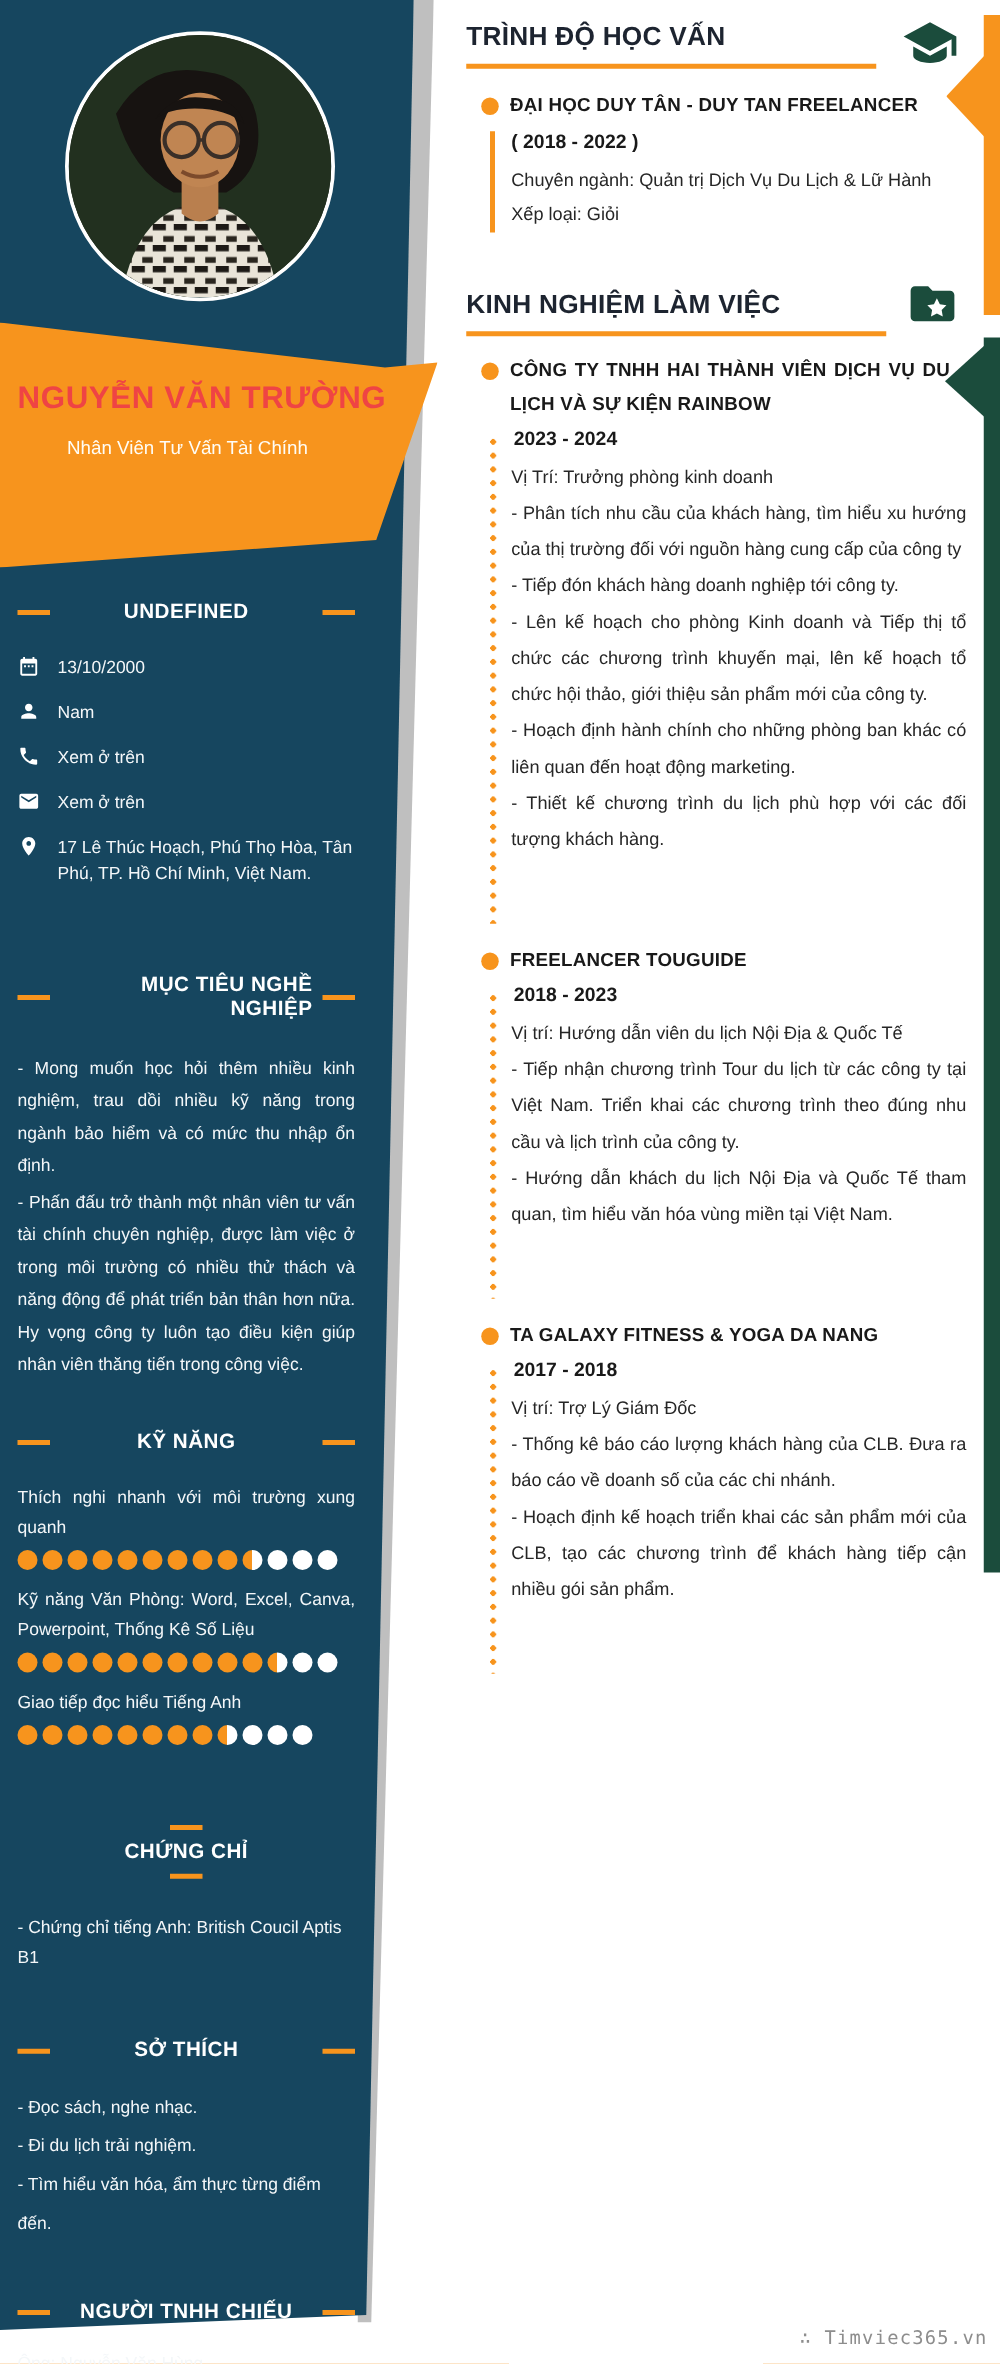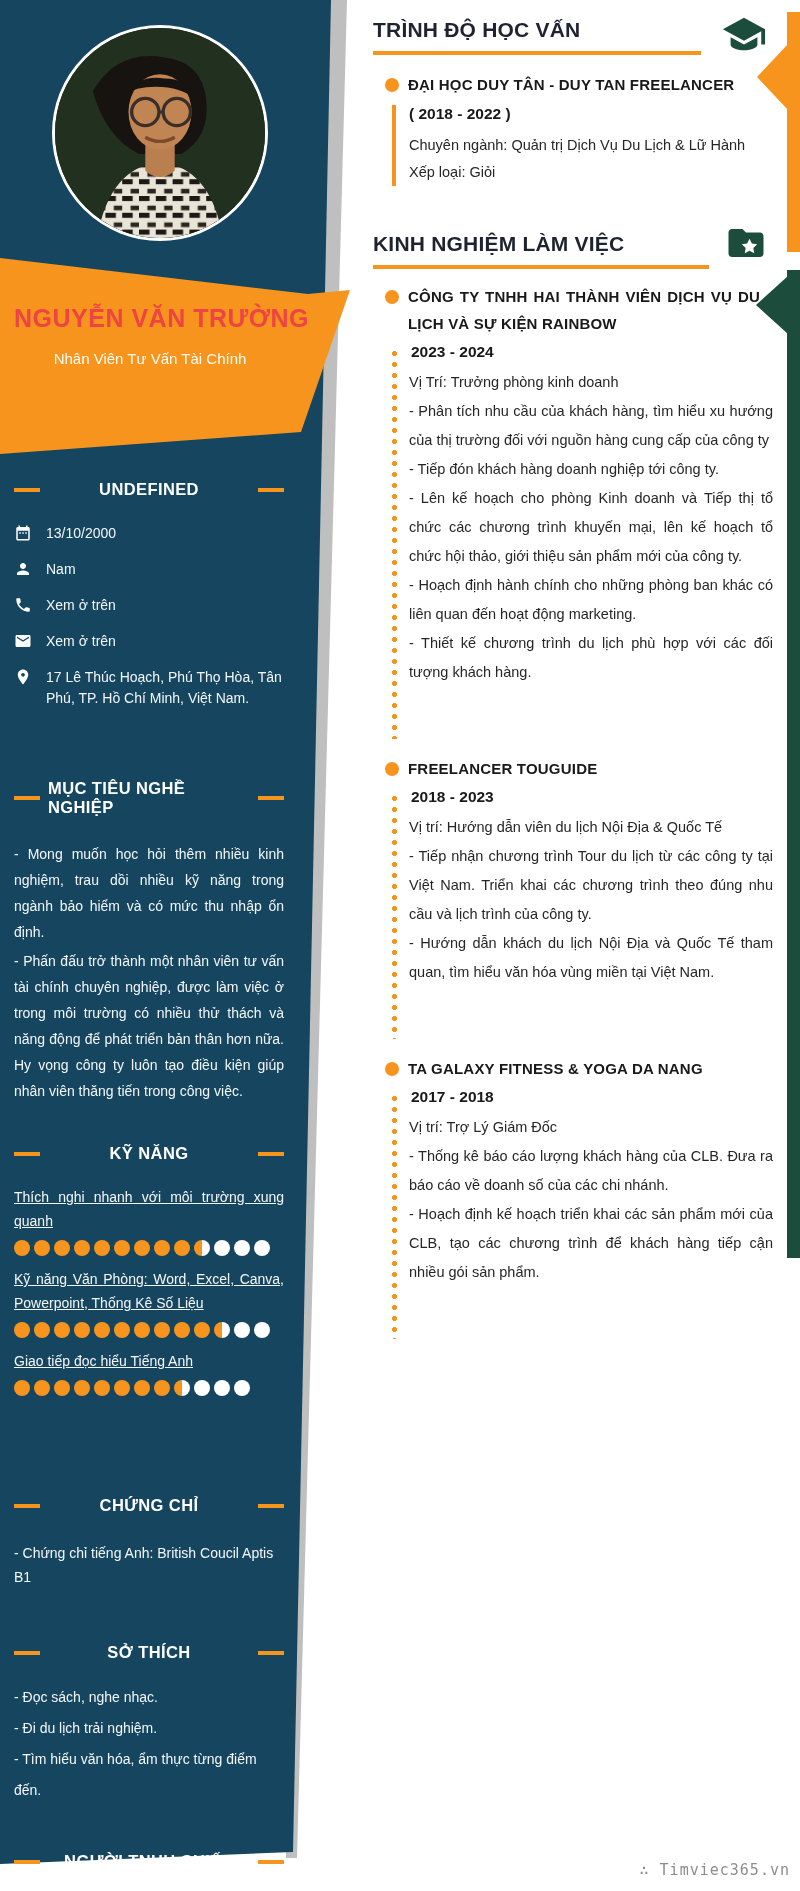--- a/index.html
+++ b/index.html
@@ -35,37 +35,37 @@
   .photo svg{width:100%;height:100%;display:block;}
   
   .name{position:absolute;left:14px;top:304px;width:278px;color:#ef4444;
     font-size:25px;font-weight:bold;letter-spacing:.5px;white-space:nowrap;}
   .subtitle{position:absolute;left:10px;top:350px;width:280px;color:#fffdf6;
     font-size:15px;text-align:center;}
   .side-flow{position:absolute;left:0;top:480px;width:300px;box-sizing:border-box;
     padding:0 16px 0 14px;color:#f4f7f9;}
   .sec-head{display:flex;align-items:center;justify-content:space-between;gap:8px;}
   .sec-head .dash{width:26px;height:4px;background:var(--orange);flex:0 0 auto;}
-  .sec-head .sec-title{color:#fff;font-weight:bold;font-size:16.5px;letter-spacing:.4px;text-align:left;}
+  .sec-head .sec-title{color:#fff;font-weight:bold;font-size:16.5px;letter-spacing:.4px;text-align:right;}
   .c-list{margin-top:24px;}
   .c-item{display:flex;gap:14px;margin-bottom:15px;font-size:14px;line-height:21px;}
   .c-item .c-icon{flex:0 0 18px;width:18px;height:18px;margin-top:1px;}
   .c-icon svg{width:18px;height:18px;fill:#fff;display:block;}
   .obj-head{margin-top:70px;}
   .obj-text{margin-top:24px;font-size:14px;line-height:26px;text-align:justify;}
   .obj-text div{margin-bottom:3px;}
   .skill-head{margin-top:40px;}
   .skill-list{margin-top:22px;}
-  .skill-label{font-size:14px;line-height:24px;text-align:justify;text-decoration:underline;}
+  .skill-label{font-size:14px;line-height:24px;text-align:justify;}
   .dot-row{display:flex;gap:4px;margin:7px 0 11px 0;}
   .dot{width:16px;height:16px;border-radius:50%;flex:0 0 auto;}
   .dot.full{background:var(--orange);}
   .dot.half{background:linear-gradient(90deg,var(--orange) 0 50%,#fff 50% 100%);}
   .dot.empty{background:#fff;}
-  .cert-head{margin-top:100px;}
+  .cert-head{margin-top:64px;flex-direction:column;}
   .cert-list{margin-top:26px;font-size:14px;line-height:24px;}
   .hob-head{margin-top:54px;}
   .hob-list{margin-top:20px;font-size:14px;line-height:31px;}
   .ref-head{margin-top:46px;}
   .ref-list{margin-top:16px;font-size:14px;line-height:31px;}
   
   .main{position:absolute;left:373px;top:18px;width:400px;color:var(--body);}
   .m-head{position:relative;}
   .m-head h2{margin:0;font-size:21px;font-weight:bold;color:var(--ink);letter-spacing:.2px;}
   .m-head .underline{height:4px;background:var(--orange);margin-top:9px;}

